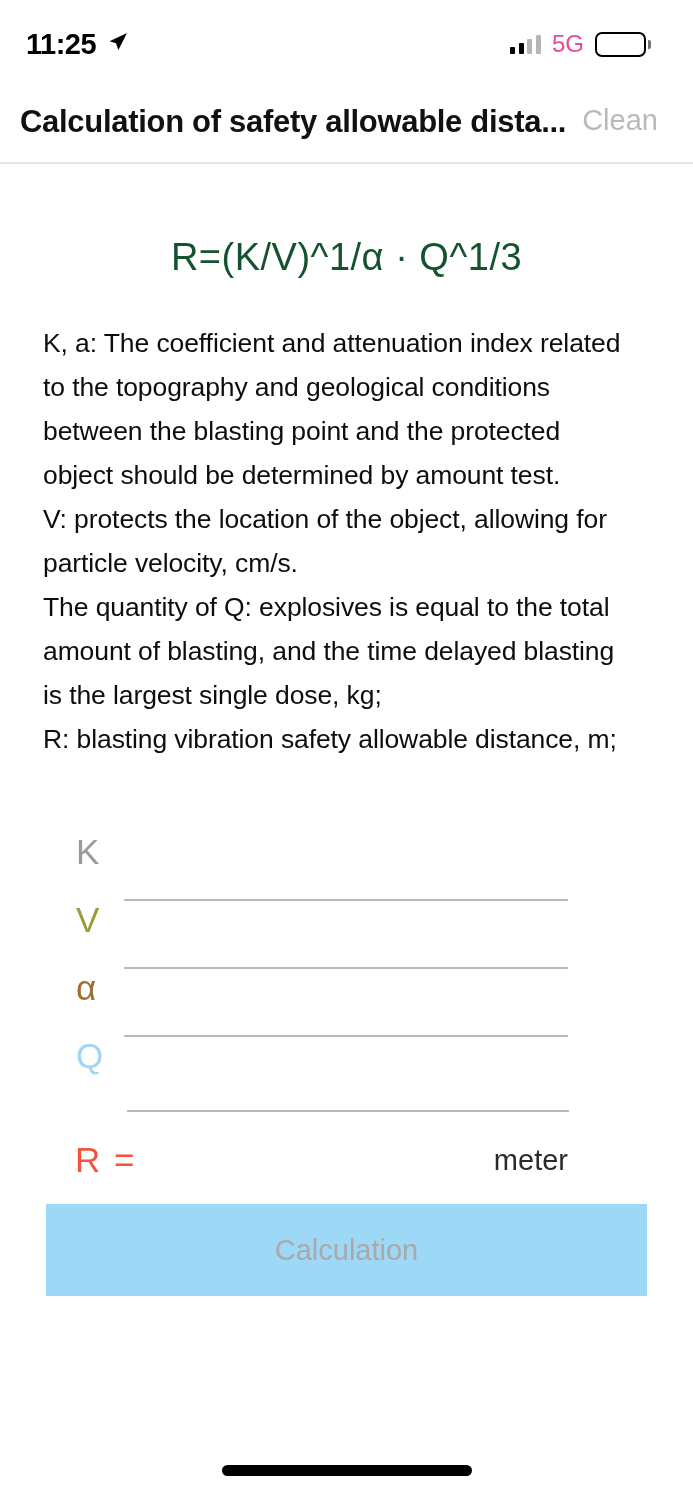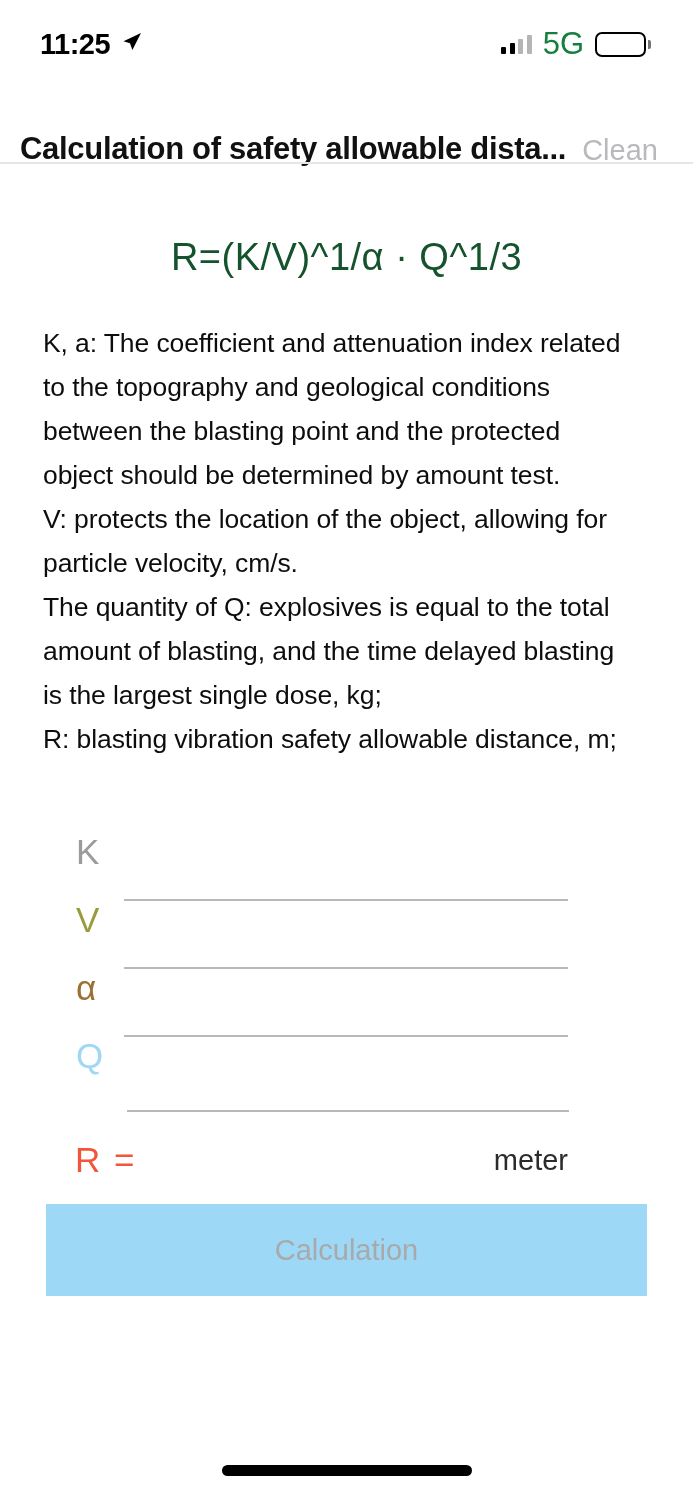--- a/index.html
+++ b/index.html
@@ -15,57 +15,57 @@
     background:#ffffff;
     overflow:hidden;
   }
 
   
   .statusbar {
     position:absolute; top:0; left:0;
     width:693px; height:88px;
     display:flex; align-items:center;
     justify-content:space-between;
-    padding:0 42px 0 40px;
+    padding:0 42px 0 26px;
   }
   .sb-left { display:flex; align-items:center; gap:10px; }
   .sb-time {
     font-size:29px; font-weight:700;
     color:#000; letter-spacing:-0.5px;
   }
   .loc-arrow { display:block; }
   .sb-right { display:flex; align-items:center; gap:11px; }
   .sig-bars { display:flex; align-items:flex-end; gap:3.5px; height:19px; }
   .sig-bars i { display:block; width:5px; border-radius:1px; background:#000; }
   .sig-bars i:nth-child(1){ height:7px; }
   .sig-bars i:nth-child(2){ height:11px; }
   .sig-bars i:nth-child(3){ height:15px; background:#b5b5b5; }
   .sig-bars i:nth-child(4){ height:19px; background:#b5b5b5; }
-  .net-label { font-size:31px; font-weight:400; color:#15803d; letter-spacing:0; }
+  .net-label { font-size:24px; font-weight:400; color:#ec4899; letter-spacing:0; }
   .battery { position:relative; display:flex; align-items:center; }
   .batt-body {
     width:51px; height:25px;
     border:2.2px solid #000; border-radius:7px;
     padding:2.5px;
   }
   .batt-fill {
     height:100%; width:50%;
     background:#000; border-radius:3px;
   }
   .batt-cap {
     width:3px; height:9px;
     background:#000; border-radius:0 2px 2px 0;
     margin-left:2px; opacity:.55;
   }
 
   
   .navbar {
-    position:absolute; top:92px; left:0;
+    position:absolute; top:104px; left:0;
     width:693px; height:75px;
-    display:flex; align-items:flex-end;
+    display:flex; align-items:flex-start;
     padding:0 20px 0 20px;
   }
   .nav-title {
     font-size:31px; font-weight:700;
     color:#111; letter-spacing:-0.3px;
     white-space:nowrap;
   }
   .nav-clean {
     font-size:29px; font-weight:400;
     color:#b9b9bd; margin-left:16px;

